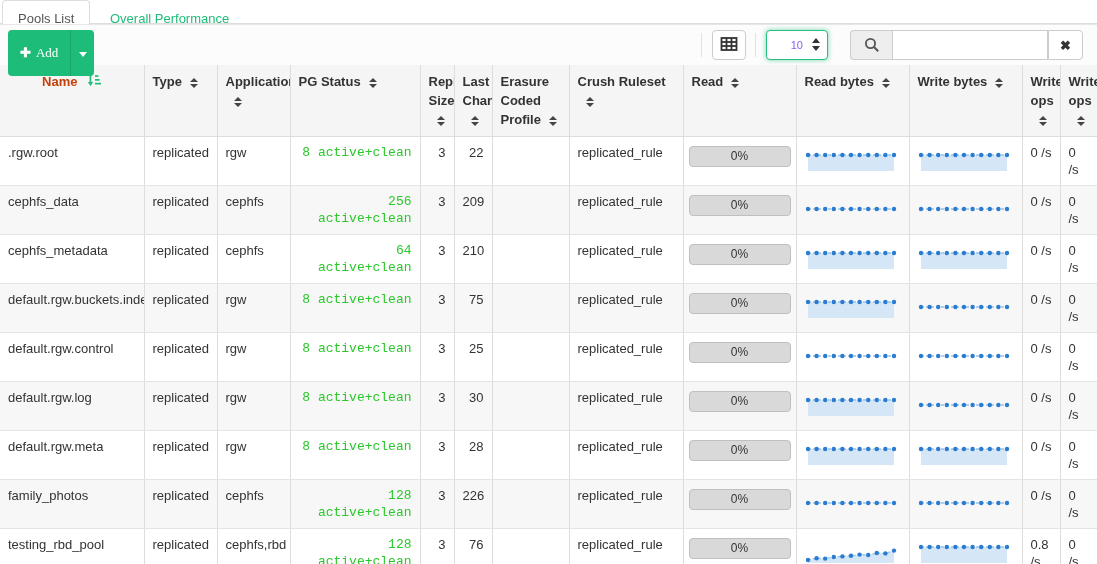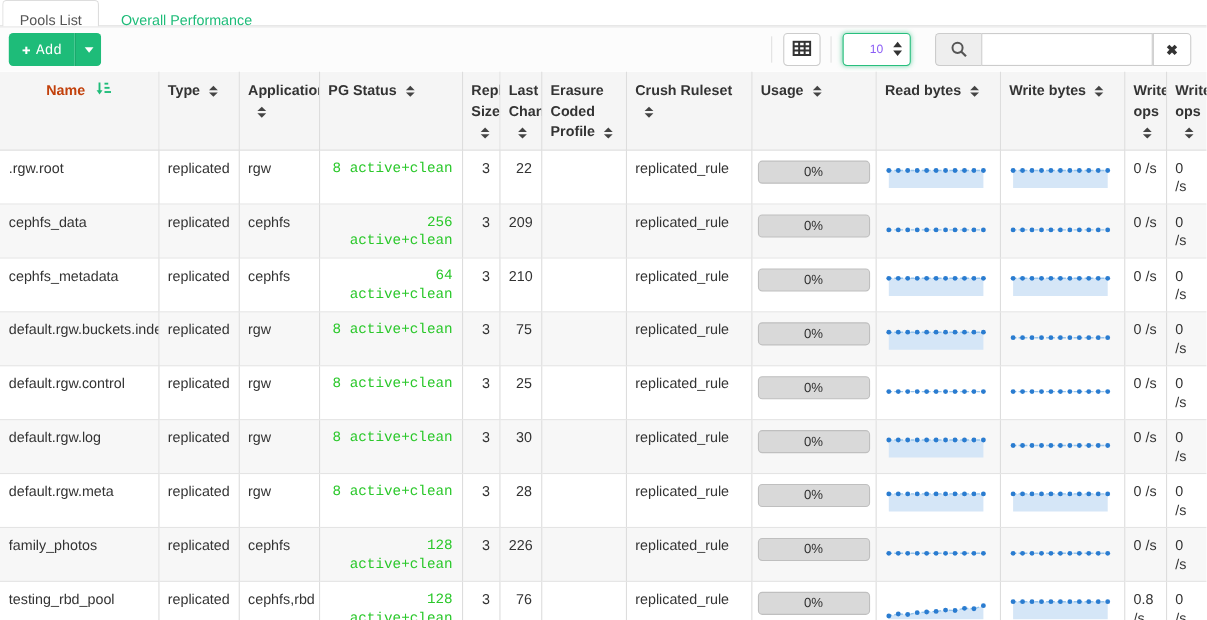--- a/index.html
+++ b/index.html
@@ -5,21 +5,21 @@
   html,body{margin:0;padding:0;background:#fff;}
   body{width:1097px;font-family:"Liberation Sans",sans-serif;color:#333;font-size:13px;}
   
   .tabbar{height:24px;border-bottom:1px solid #ddd;padding-left:2px;box-sizing:border-box;}
   .tab{display:inline-block;padding:9px 15px 8px;margin-bottom:-1px;font-size:13px;cursor:pointer;
        border:1px solid transparent;border-radius:4px 4px 0 0;color:#1ebc79;text-decoration:none;line-height:18px;}
   .tab.active{background:#fff;border-color:#ddd #ddd #fff;color:#555;}
   
   .toolbar{height:40px;background:#fcfcfc;border-top:1px solid #e7e7e7;position:relative;}
   .btn-add-group{position:absolute;left:8px;top:5px;height:30px;display:flex;}
-  .btn-add,.btn-add-caret{background:#1ebc79;border:none;color:#fff;font-size:13px;height:30px;cursor:pointer;font-family:Liberation Mono, monospace;}
+  .btn-add,.btn-add-caret{background:#1ebc79;border:none;color:#fff;font-size:13px;height:46px;cursor:pointer;font-family:Liberation Serif, serif;}
   .btn-add{border-radius:4px 0 0 4px;padding:0 12px 0 12px;}
   .btn-add .plus{font-weight:bold;margin-right:5px;}
   .btn-add-caret{border-radius:0 4px 4px 0;width:24px;border-left:1px solid rgba(0,0,0,0.12);}
   .caret{display:inline-block;width:0;height:0;border-left:4px solid transparent;border-right:4px solid transparent;border-top:5px solid #fff;vertical-align:middle;}
   .tb-sep{position:absolute;top:8px;width:1px;height:24px;background:#e2e2e2;}
   .sep1{left:701px;} .sep2{left:755px;}
   .btn-grid{position:absolute;left:712px;top:5px;width:34px;height:30px;background:#fff;border:1px solid #ccc;border-radius:4px;cursor:pointer;padding:0;}
   .pagesize-wrap{position:absolute;left:766px;top:5px;width:62px;height:30px;}
   .pagesize-input{width:62px;height:30px;box-sizing:border-box;border:1px solid #28bf7e;border-radius:4px;
       box-shadow:0 0 5px rgba(40,191,126,0.65);outline:none;text-align:right;padding:0 24px 0 6px;font-size:11px;color:#8b5cf6;font-family:inherit;}
@@ -120,21 +120,21 @@
                 <rect x="8" y="5" width="4.6" height="1.7" fill="#1ebc79"></rect>
                 <rect x="8" y="8.8" width="6" height="1.7" fill="#1ebc79"></rect>
               </svg></span></th>
           <th><span>Type</span><span class="sorter"><i class="up"></i><i class="dn"></i></span></th>
           <th><span>Applications</span><span class="sorter"><i class="up"></i><i class="dn"></i></span></th>
           <th><span>PG Status</span><span class="sorter"><i class="up"></i><i class="dn"></i></span></th>
           <th><span>Replica Size</span><span class="sorter"><i class="up"></i><i class="dn"></i></span></th>
           <th><span>Last Change</span><span class="sorter"><i class="up"></i><i class="dn"></i></span></th>
           <th><span>Erasure Coded Profile</span><span class="sorter"><i class="up"></i><i class="dn"></i></span></th>
           <th><span>Crush Ruleset</span><span class="sorter"><i class="up"></i><i class="dn"></i></span></th>
-          <th><span>Usage</span><span class="sorter"><i class="up"></i><i class="dn"></i></span></th>
+          <th><span>Read</span><span class="sorter"><i class="up"></i><i class="dn"></i></span></th>
           <th><span>Read bytes</span><span class="sorter"><i class="up"></i><i class="dn"></i></span></th>
           <th><span>Write bytes</span><span class="sorter"><i class="up"></i><i class="dn"></i></span></th>
           <th><span>Write ops</span><span class="sorter"><i class="up"></i><i class="dn"></i></span></th>
           <th><span>Write ops</span><span class="sorter"><i class="up"></i><i class="dn"></i></span></th>
         </tr>
       </thead>
     <tbody id="table-body">
         <tr>
           <td class="c-name">.rgw.root</td>
           <td class="c-type">replicated</td>

